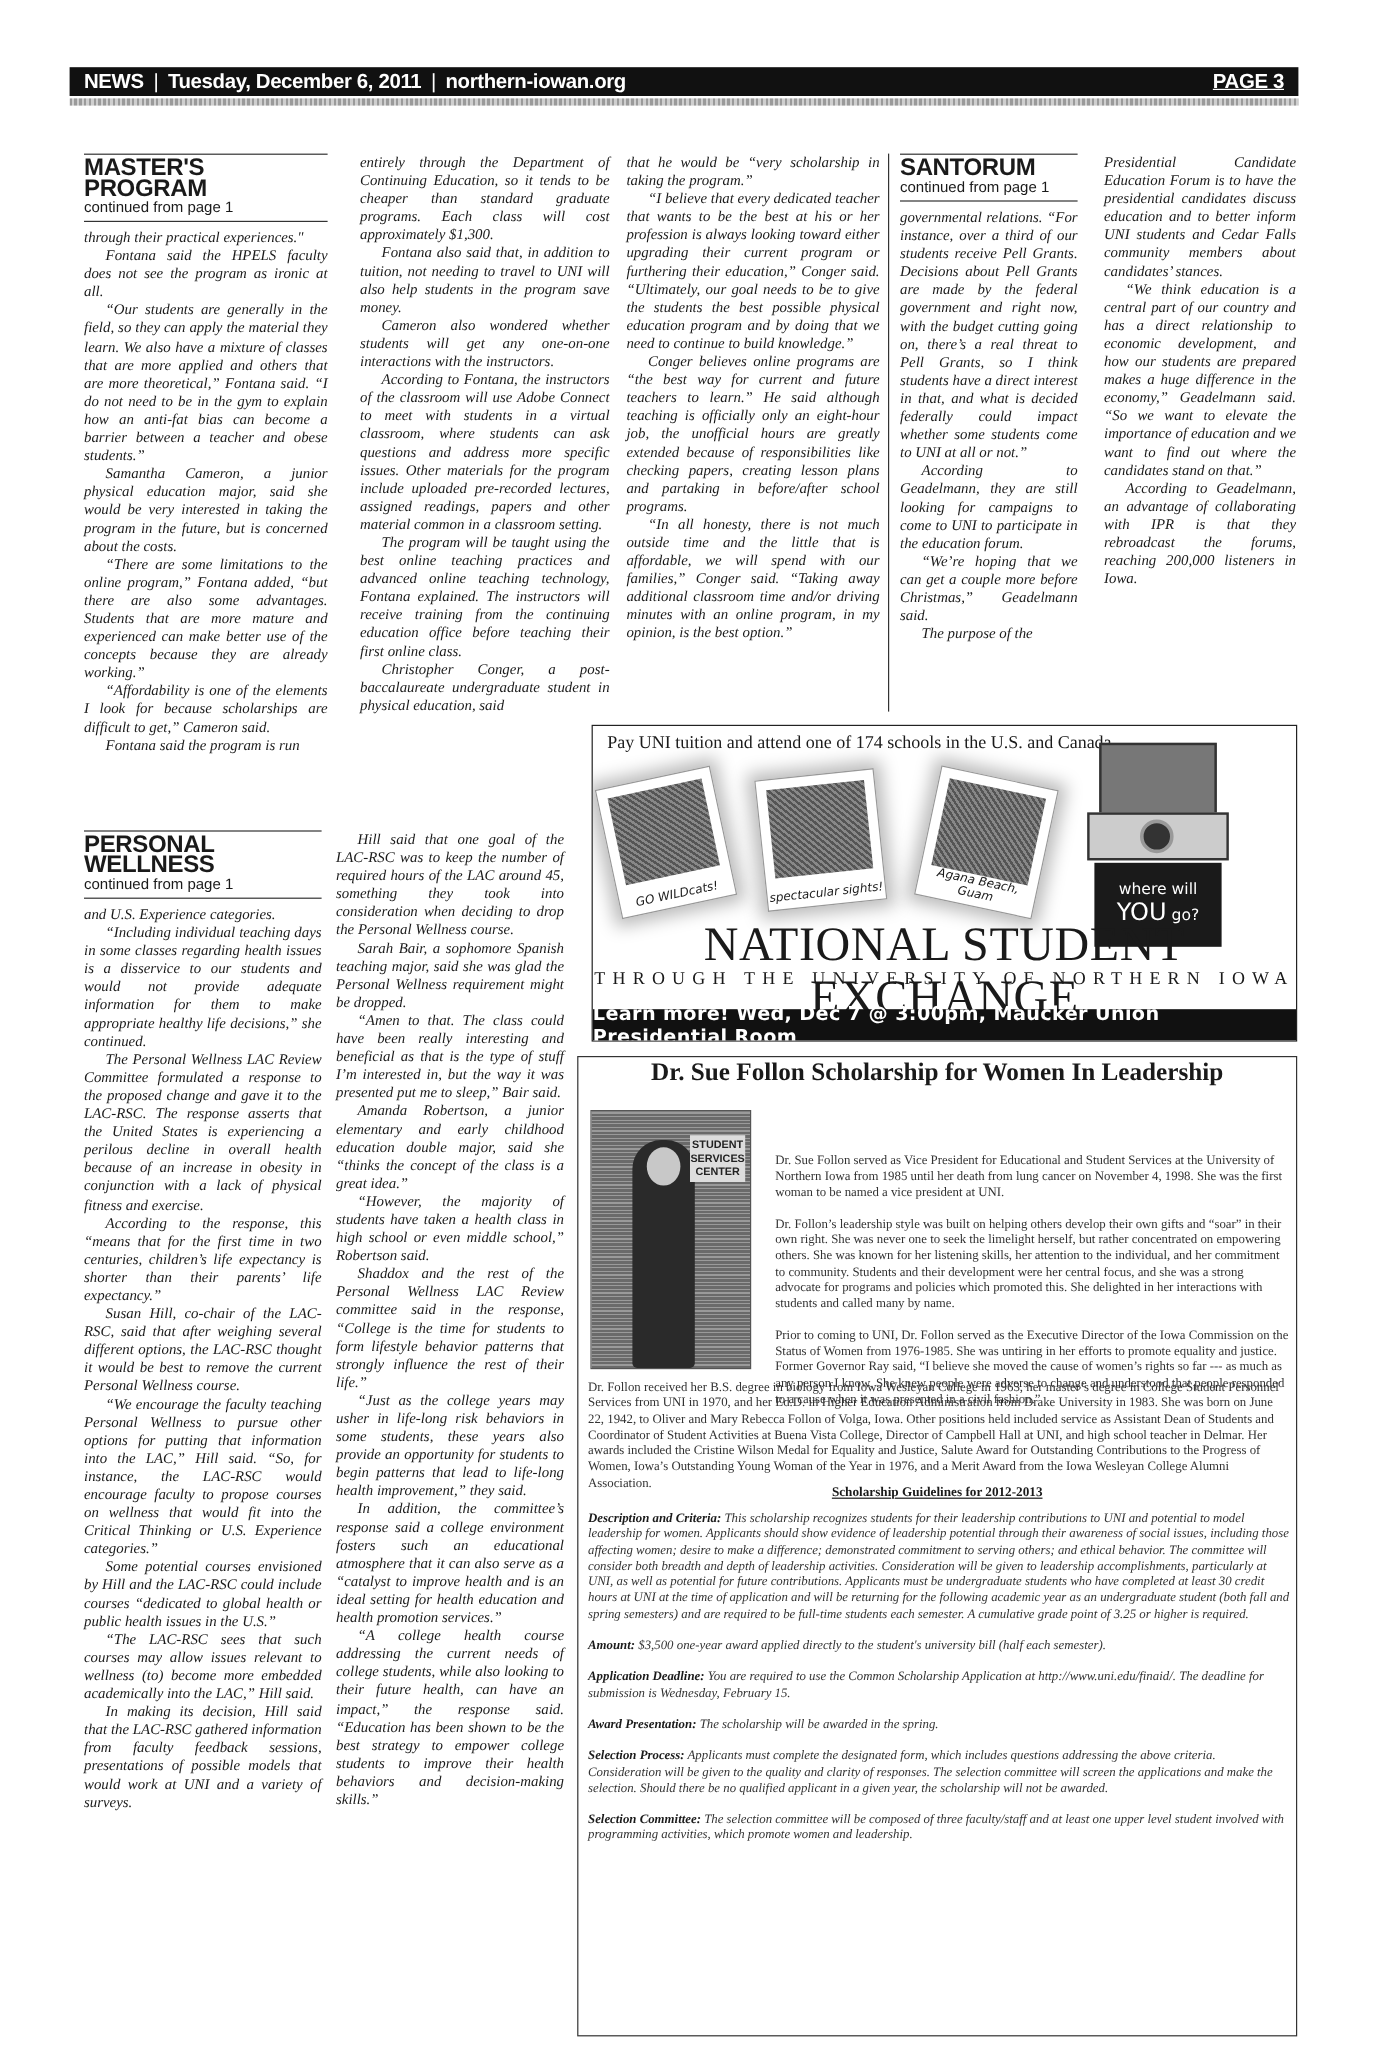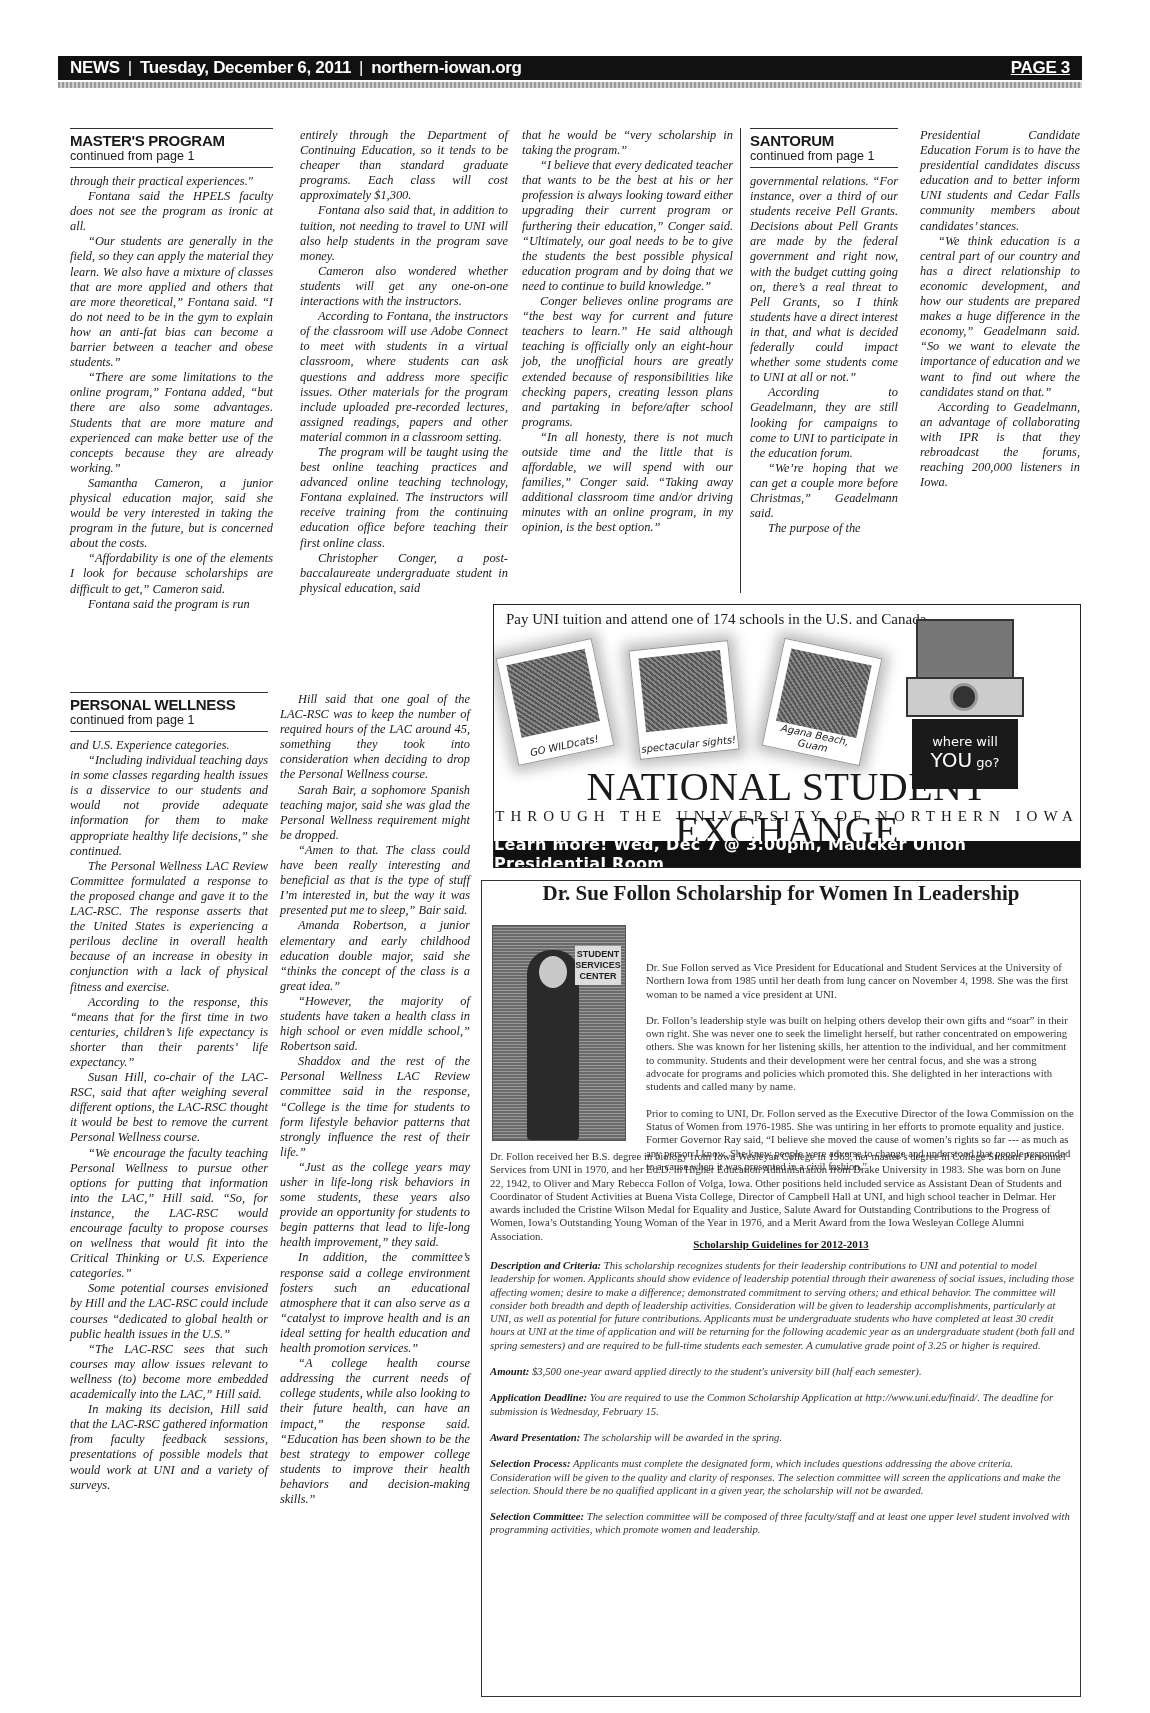--- a/index.html
+++ b/index.html
@@ -6,21 +6,21 @@
   body { width: 1150px; height: 1713px; background: #fff; position: relative; overflow: hidden; font-family: "Liberation Serif", serif; color: #1a1a1a; }
   .header-bar { position: absolute; left: 58px; top: 56px; width: 1024px; height: 24px; background: #111; color: #fff; font-family: "Liberation Sans", sans-serif; font-weight: bold; font-size: 17px; letter-spacing: -0.3px; display: flex; align-items: center; padding: 0 12px; }
   .header-bar .sep { margin: 0 8px; font-weight: normal; }
   .header-bar .page { margin-left: auto; text-decoration: underline; }
   .header-rule { position: absolute; left: 58px; top: 82px; width: 1024px; height: 6px; background: repeating-linear-gradient(90deg, #9a9a9a 0 2px, #cfcfcf 2px 4px); }
 
   .col { position: absolute; font-size: 12.4px; line-height: 15.1px; text-align: justify; }
   .col p { text-indent: 18px; font-style: italic; }
   .col p.first { text-indent: 0; }
   .jump { border-top: 1px solid #333; border-bottom: 1px solid #333; padding: 3px 0 3px; margin-bottom: 6px; }
-  .jump .slug { font-family: "Liberation Sans", sans-serif; font-weight: bold; font-size: 15px; letter-spacing: -0.3px; line-height: 17px; }
+  .jump .slug { font-family: "Liberation Sans", sans-serif; font-weight: bold; font-size: 20px; letter-spacing: -0.3px; line-height: 17px; }
   .jump .cont { font-family: "Liberation Sans", sans-serif; font-size: 12.5px; line-height: 15px; }
   .vrule { position: absolute; width: 1px; background: #333; }
 
   .ad-nse { position: absolute; left: 493px; top: 604px; width: 588px; height: 264px; border: 1px solid #222; background: #fff; overflow: hidden; }
   .ad-nse .tag { position: absolute; left: 12px; top: 6px; font-size: 15px; }
   .polaroid { position: absolute; background: #fff; border: 1px solid #999; box-shadow: 0 0 14px 6px #bbb; }
   .polaroid .img { position: absolute; left: 8px; top: 8px; right: 8px; bottom: 26px; background: repeating-linear-gradient(45deg, #555 0 2px, #888 2px 4px); }
   .polaroid .cap { position: absolute; left: 0; right: 0; bottom: 4px; text-align: center; font-family: "DejaVu Sans", sans-serif; font-size: 10px; font-style: italic; }
   .camera { position: absolute; left: 412px; top: 14px; width: 118px; height: 170px; }
   .camera .top { position: absolute; left: 10px; top: 0; width: 98px; height: 60px; background: #777; border: 2px solid #333; }
@@ -61,22 +61,22 @@
 <div class="header-rule"></div>
 
 <div class="col" style="left:70px; top:128px; width:203px;">
   <div class="jump">
     <div class="slug">MASTER'S PROGRAM</div>
     <div class="cont">continued from page 1</div>
   </div>
   <p class="first">through their practical experiences."</p>
   <p>Fontana said the HPELS faculty does not see the program as ironic at all.</p>
   <p>“Our students are generally in the field, so they can apply the material they learn. We also have a mixture of classes that are more applied and others that are more theoretical,” Fontana said. “I do not need to be in the gym to explain how an anti-fat bias can become a barrier between a teacher and obese students.”</p>
+  <p>Samantha Cameron, a junior physical education major, said she would be very interested in taking the program in the future, but is concerned about the costs.</p>
   <p>“There are some limitations to the online program,” Fontana added, “but there are also some advantages. Students that are more mature and experienced can make better use of the concepts because they are already working.”</p>
-  <p>Samantha Cameron, a junior physical education major, said she would be very interested in taking the program in the future, but is concerned about the costs.</p>
   <p>“Affordability is one of the elements I look for because scholarships are difficult to get,” Cameron said.</p>
   <p>Fontana said the program is run</p>
 </div>
 
 <div class="col" style="left:300px; top:128px; width:208px;">
   <p class="first">entirely through the Department of Continuing Education, so it tends to be cheaper than standard graduate programs. Each class will cost approximately $1,300.</p>
   <p>Fontana also said that, in addition to tuition, not needing to travel to UNI will also help students in the program save money.</p>
   <p>Cameron also wondered whether students will get any one-on-one interactions with the instructors.</p>
   <p>According to Fontana, the instructors of the classroom will use Adobe Connect to meet with students in a virtual classroom, where students can ask questions and address more specific issues. Other materials for the program include uploaded pre-recorded lectures, assigned readings, papers and other material common in a classroom setting.</p>
   <p>The program will be taught using the best online teaching practices and advanced online teaching technology, Fontana explained. The instructors will receive training from the continuing education office before teaching their first online class.</p>

